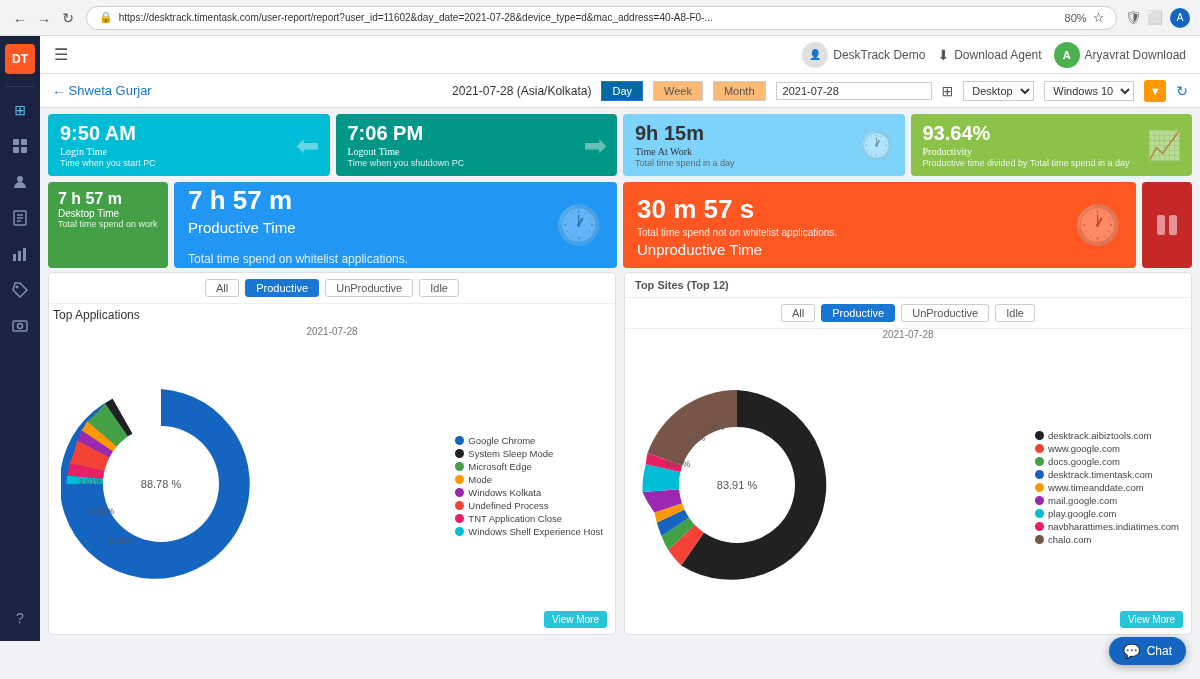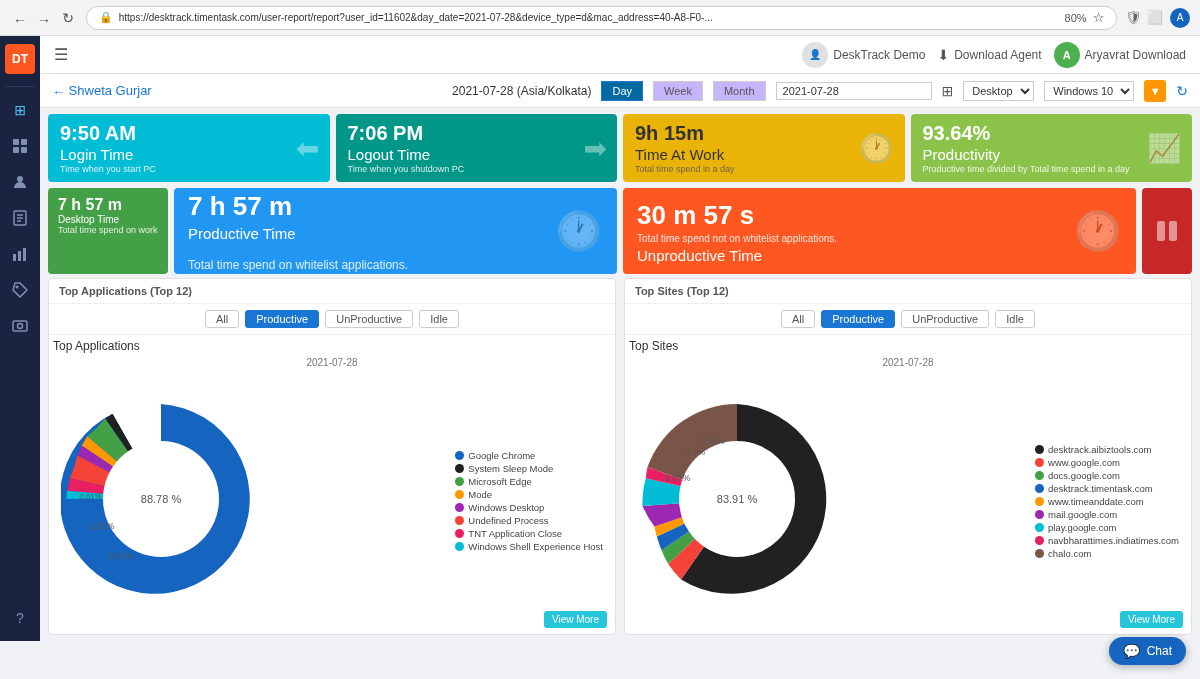--- a/index.html
+++ b/index.html
@@ -91,21 +91,21 @@
       padding: 0 12px;
       border-bottom: 1px solid #e0e0e0;
       gap: 10px;
     }
     .back-link { color: #1976d2; font-size: 13px; cursor: pointer; display: flex; align-items: center; gap: 4px; font-weight: 500; }
     .sub-header-spacer { flex: 1; }
     .tab-btn {
       padding: 3px 10px;
       font-size: 11px;
       border: 1px solid #ccc;
-      background: #c4b5fd;
+      background: #fdba74;
       cursor: pointer;
       color: #555;
     }
     .tab-btn.active { background: #0369a1; color: white; border-color: #1976d2; }
     .date-input {
       padding: 2px 6px;
       font-size: 11px;
       border: 1px solid #ccc;
       background: white;
       color: #333;
@@ -125,26 +125,26 @@
     .stats-row { display: flex; padding: 6px 8px; gap: 6px; }
     .stat-card {
       flex: 1;
       border-radius: 4px;
       padding: 8px 12px;
       color: white;
       position: relative;
       min-height: 62px;
     }
     .stat-card .big-time { font-size: 20px; font-weight: bold; line-height: 1.1; }
-    .stat-card .label { font-size: 15px; margin-top: 2px; }
+    .stat-card .label { font-size: 10px; margin-top: 2px; font-family: Liberation Serif, serif; }
     .stat-card .sub-label { font-size: 9px; opacity: 0.85; margin-top: 1px; }
     .stat-card .icon-bg { position: absolute; right: 10px; top: 50%; transform: translateY(-50%); font-size: 28px; opacity: 0.4; }
     .card-cyan { background: #00bcd4; }
     .card-teal { background: #009688; }
-    .card-amber { background: #eab308; color: #333; }
+    .card-amber { background: #7dd3fc; color: #333; }
     .card-amber .label { color: #333; }
     .card-amber .sub-label { color: #555; }
     .card-green { background: #8bc34a; }
 
     
     .charts-row { display: flex; flex: 1; padding: 0 8px 6px 8px; gap: 8px; overflow: hidden; }
     .chart-panel {
       flex: 1;
       background: white;
       border-radius: 4px;
@@ -421,21 +421,20 @@
               <rect x="4" y="4" width="8" height="20" rx="2"></rect>
               <rect x="16" y="4" width="8" height="20" rx="2"></rect>
             </svg>
         </div>
       </div>
     </div>
 
     <div class="charts-row">
 
       <div class="chart-panel">
-        <div class="chart-panel-header">Top Applications (Top 12)</div>
         <div class="chart-filter-row">
           <button class="filter-btn">All</button>
           <button class="filter-btn active">Productive</button>
           <button class="filter-btn">UnProductive</button>
           <button class="filter-btn">Idle</button>
         </div>
         <div class="chart-title">Top Applications</div>
         <div class="chart-date">2021-07-28</div>
         <div class="chart-body">
           <div class="pie-container">
@@ -478,21 +477,21 @@
               <div class="legend-item">
                 <div class="legend-dot" style="background:#43a047;"></div>
                 <span>Microsoft Edge</span>
               </div>
               <div class="legend-item">
                 <div class="legend-dot" style="background:#ff9800;"></div>
                 <span>Mode</span>
               </div>
               <div class="legend-item">
                 <div class="legend-dot" style="background:#9c27b0;"></div>
-                <span>Windows Desktop</span>
+                <span>Windows Kolkata</span>
               </div>
               <div class="legend-item">
                 <div class="legend-dot" style="background:#f44336;"></div>
                 <span>Undefined Process</span>
               </div>
               <div class="legend-item">
                 <div class="legend-dot" style="background:#e91e63;"></div>
                 <span>TNT Application Close</span>
               </div>
               <div class="legend-item">
@@ -506,21 +505,20 @@
       </div>
 
       <div class="chart-panel">
         <div class="chart-panel-header">Top Sites (Top 12)</div>
         <div class="chart-filter-row">
           <button class="filter-btn">All</button>
           <button class="filter-btn active">Productive</button>
           <button class="filter-btn">UnProductive</button>
           <button class="filter-btn">Idle</button>
         </div>
-        <div class="chart-title">Top Sites</div>
         <div class="chart-date">2021-07-28</div>
         <div class="chart-body">
           <div class="pie-container">
             <div class="pie-svg-wrap">
               <svg width="200" height="200" viewBox="0 0 200 200">
 
                 <path d="M100,100 L100,5 A95,95 0 1,1 44.1,180.5 Z" fill="#212121"></path>
 
                 <path d="M100,100 L44.1,180.5 A95,95 0 0,1 31.2,165.0 Z" fill="#f44336"></path>
 

